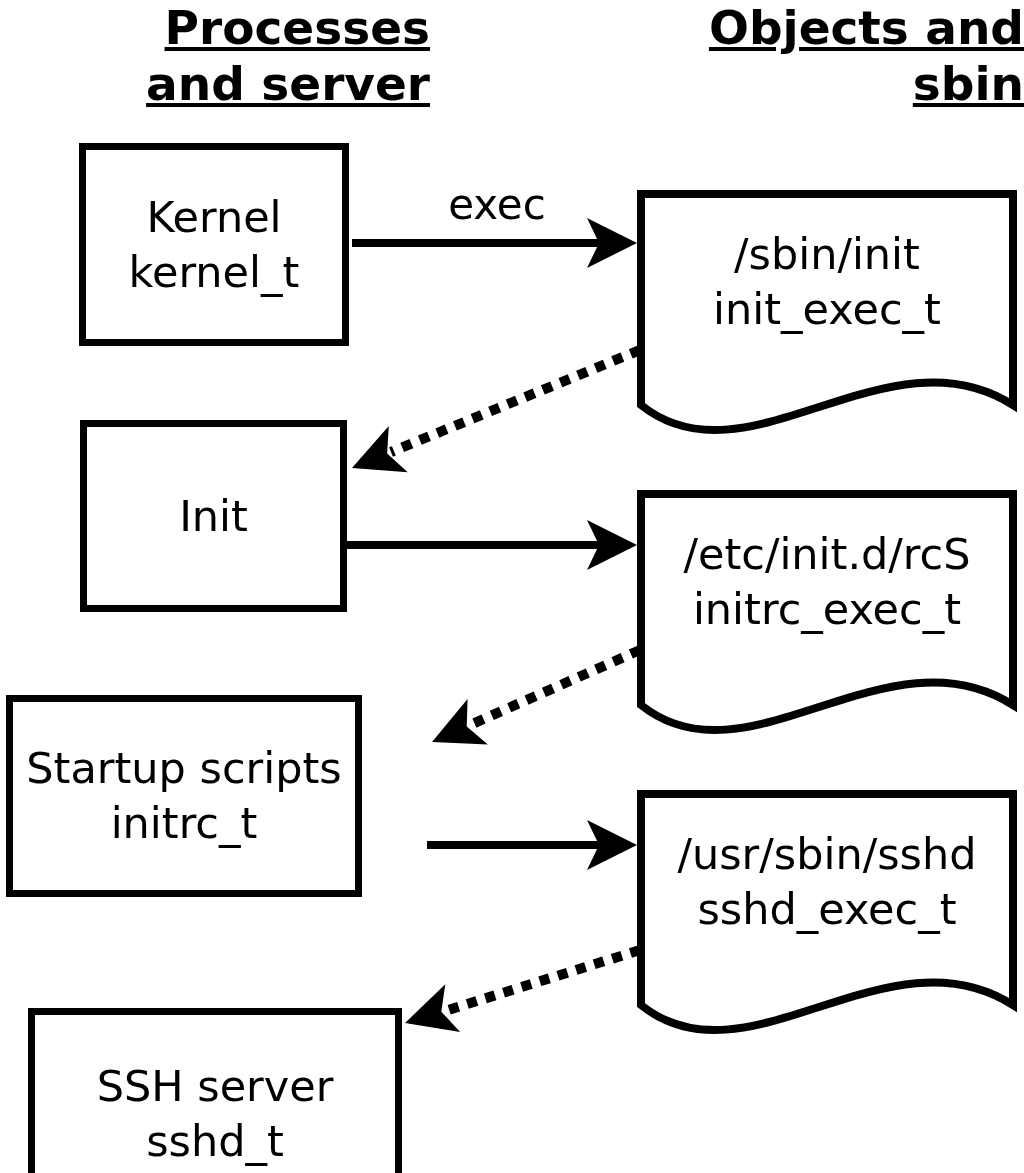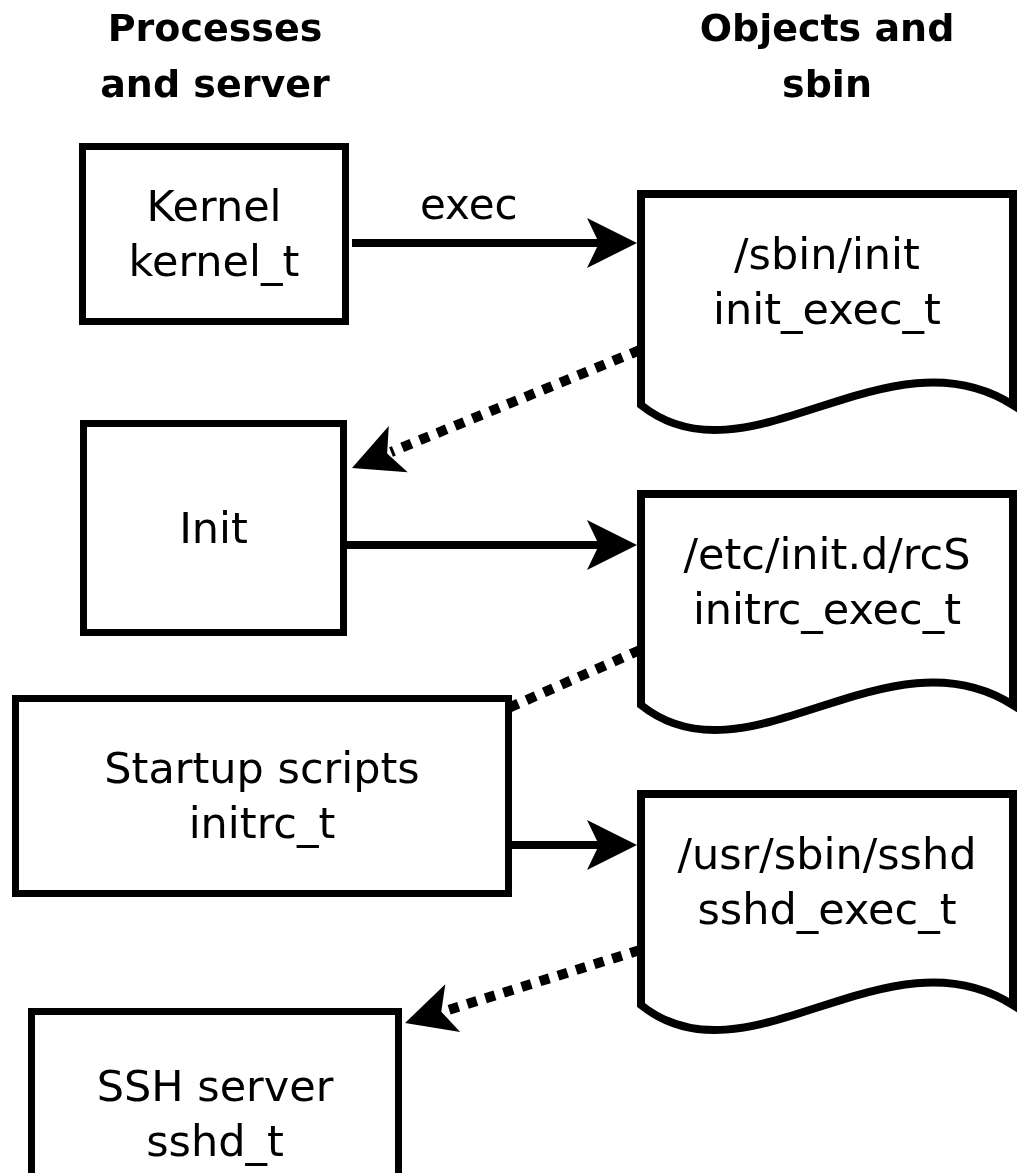--- a/index.html
+++ b/index.html
@@ -14,43 +14,44 @@
     overflow: hidden;
   }
   .svg-layer {
     position: absolute;
     left: 0; top: 0;
     width: 1024px; height: 1173px;
   }
   .heading {
     position: absolute;
     font-weight: bold;
-    font-size: 38px;
+    font-size: 47px;
     line-height: 56px;
-    text-align: center;
+    text-align: right;
     white-space: nowrap;
+    text-decoration: underline;
   }
   .heading-left  { left: 0;   top: 6; width: 430px; }
   .heading-right { left: 630px; top: 6; width: 394px; }
   .process-box {
     position: absolute;
     border: 7px solid #000000;
     background: #ffffff;
     display: flex;
     flex-direction: column;
     align-items: center;
     justify-content: center;
     text-align: center;
     font-size: 43px;
     line-height: 55px;
     white-space: nowrap;
   }
-  .box-kernel  { left: 79px;  top: 143px; width: 270px; height: 182px; }
-  .box-init    { left: 80px;  top: 420px; width: 267px; height: 216px; }
-  .box-initrc  { left: 12px;   top: 695px; width: 500px; height: 202px; }
+  .box-kernel  { left: 79px;  top: 143px; width: 270px; height: 203px; }
+  .box-init    { left: 80px;  top: 420px; width: 267px; height: 192px; }
+  .box-initrc  { left: 6px;   top: 695px; width: 356px; height: 202px; }
   .box-sshd    { left: 28px;  top: 1008px; width: 374px; height: 212px; }
   .doc-label {
     position: absolute;
     left: 641px;
     width: 372px;
     height: 184px;
     display: flex;
     flex-direction: column;
     align-items: center;
     justify-content: center;
@@ -59,21 +60,21 @@
     white-space: nowrap;
   }
   .doc-label-1 { top: 190px; }
   .doc-label-2 { top: 490px; }
   .doc-label-3 { top: 790px; }
   .edge-label {
     position: absolute;
     left: 420px;
     top: 182px;
     width: 154px;
-    text-align: left;
+    text-align: center;
     font-size: 42px;
     line-height: 46px;
     white-space: nowrap;
   }
 </style>
 </head>
 <body>
 
 <div class="canvas">
 

